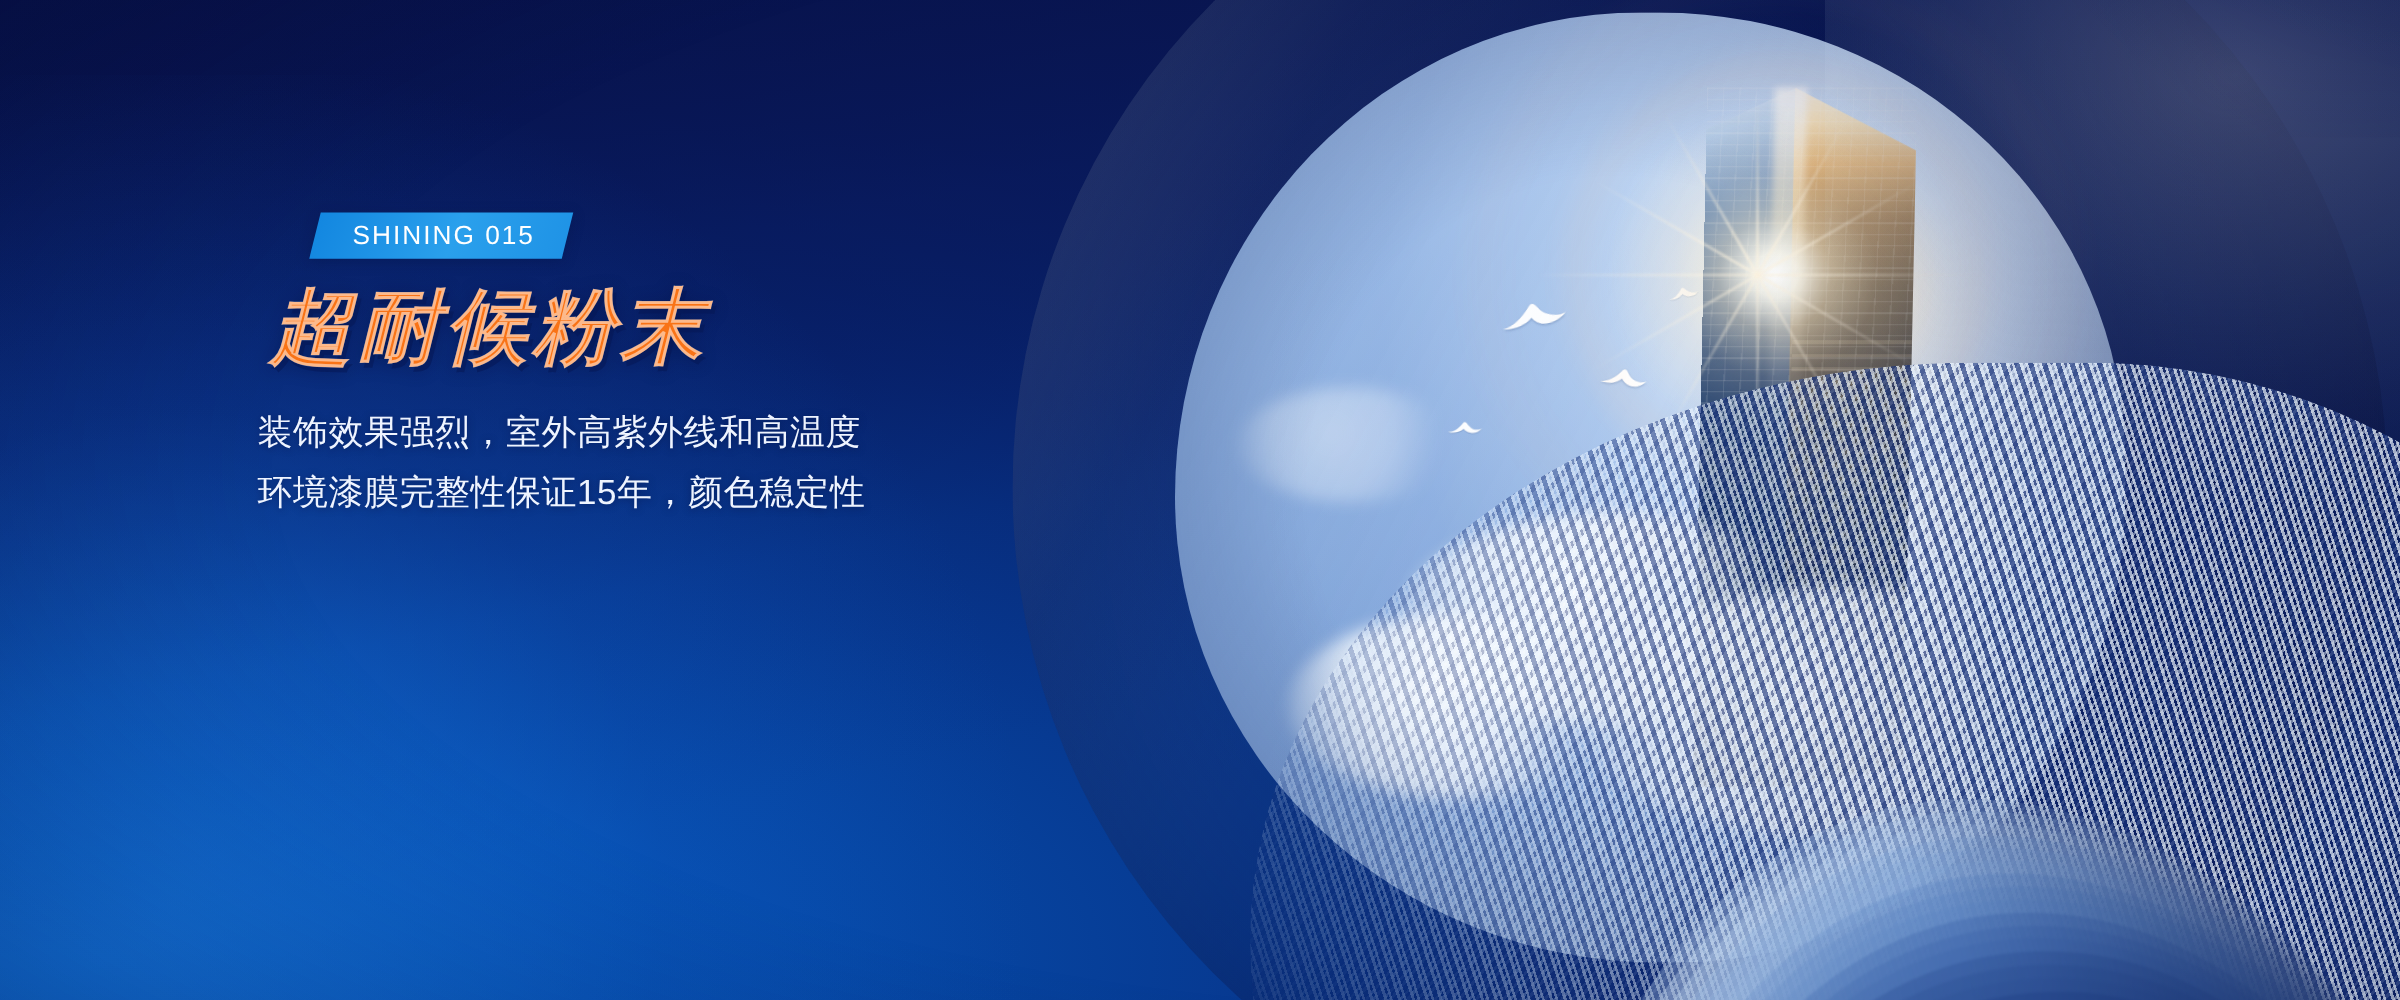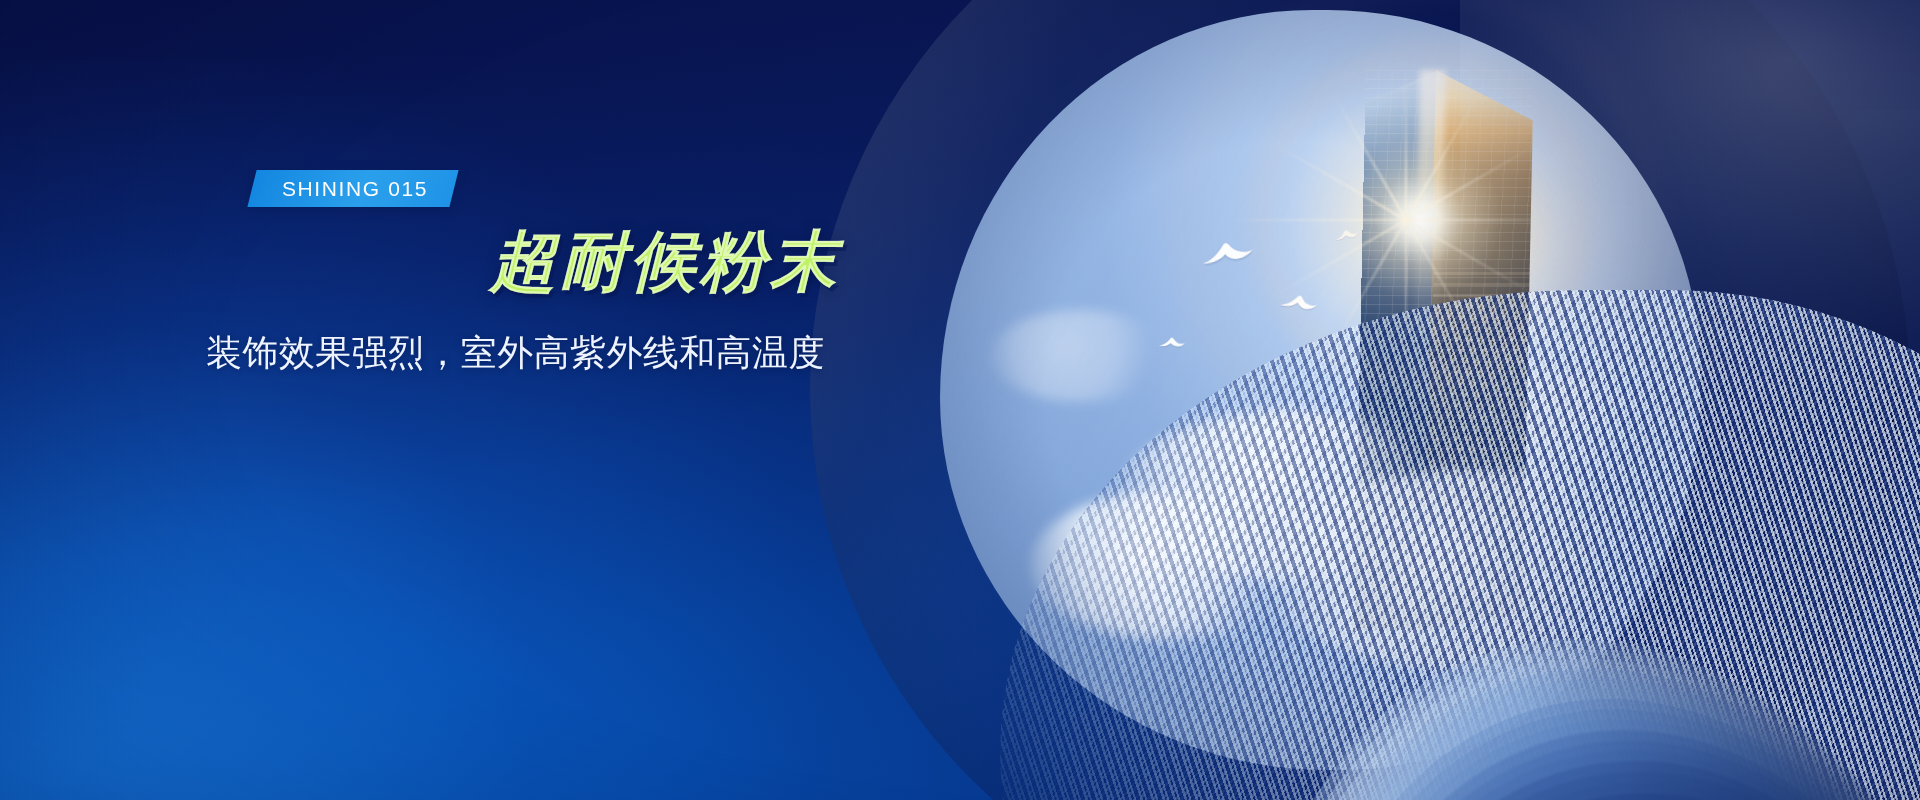--- a/index.html
+++ b/index.html
@@ -252,39 +252,38 @@
     font-size:21px;
     letter-spacing:1.6px;
     line-height:1;
     font-weight:400;
     white-space:nowrap;
   }
 
   .title{
     margin-top:20px;
     margin-left:16px;
-    color:#bef264;
+    color:#f97316;
     font-size:66px;
     line-height:1.04;
     font-weight:bold;
     font-style:italic;
     letter-spacing:4px;
     white-space:nowrap;
     text-shadow:
       3px 4px 0 rgba(6,24,86,.55),
       0 2px 14px rgba(3,14,60,.45);
-    text-align: right;
     -webkit-text-stroke:0.4px rgba(255,255,255,.5);
   }
 
   .desc{
     margin-top:26px;
     margin-left:6px;
     color:#eef4ff;
-    font-size:36px;
+    font-size:28px;
     line-height:1.72;
     letter-spacing:.4px;
     font-weight:400;
     text-shadow:0 1px 6px rgba(4,16,62,.5);
   }
   .desc p{ white-space:nowrap; }
 </style>
 </head>
 <body>
 
@@ -397,16 +396,17 @@
   <div class="content">
 
     <div class="badge">
       <span>SHINING 015</span>
     </div>
 
     <div class="title">超耐候粉末</div>
 
     <div class="desc">
       <p>装饰效果强烈，室外高紫外线和高温度</p>
+      <p>环境漆膜完整性保证15年，颜色稳定性</p>
     </div>
 
   </div>
 </div>
 
 </body></html>

